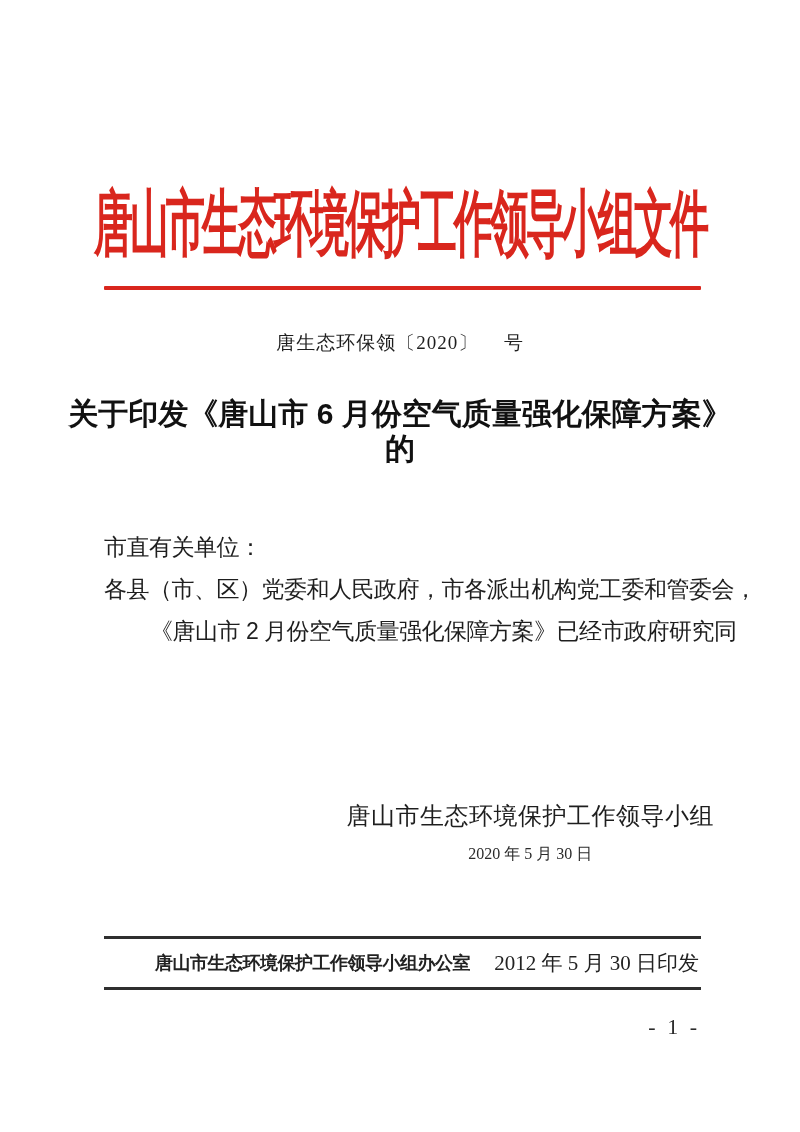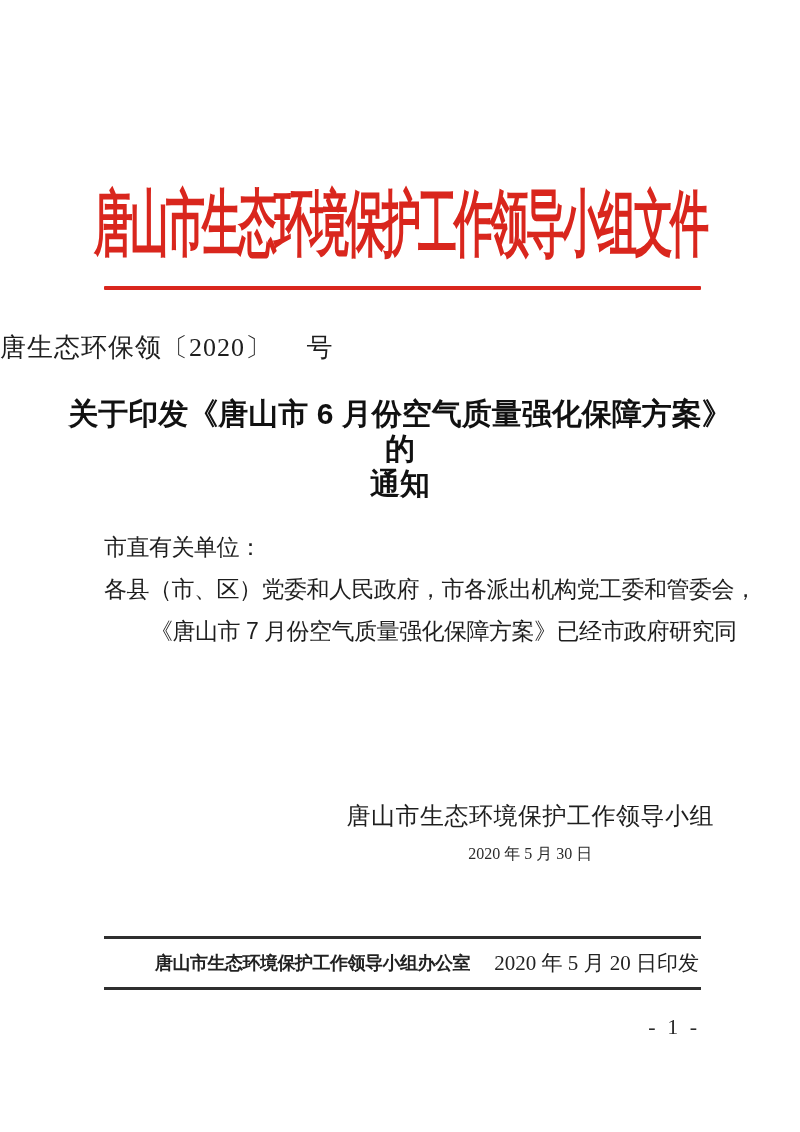--- a/index.html
+++ b/index.html
@@ -17,21 +17,21 @@
     transform: scaleY(1.85); transform-origin: top center;
   }
   .letterhead-divider {
     position: absolute; top: 286px; left: 104px; width: 597px; height: 4px;
     background: var(--accent); border-radius: 1px;
   }
 
   
   .doc-number {
     position: absolute; top: 330px; left: 0; width: 100%;
-    font-size: 26px; letter-spacing: 1px; color: var(--ink);
+    text-align: center; font-size: 19px; letter-spacing: 1px; color: var(--ink);
     font-family: "Liberation Serif", serif;
   }
 
   
   .notice-title {
     position: absolute; top: 396px; left: 60px; width: 680px;
     text-align: center; font-size: 30px; font-weight: 700;
     line-height: 35px; color: #111111; letter-spacing: 0px;
   }
 
@@ -77,34 +77,33 @@
   <div class="letterhead">
     <span class="letterhead-inner">唐山市生态环境保护工作领导小组文件</span>
   </div>
 
   <div class="letterhead-divider"></div>
 
   <div class="doc-number">唐生态环保领〔2020〕　 号</div>
 
   <div class="notice-title">
     <div>关于印发《唐山市 6 月份空气质量强化保障方案》的</div>
-    <div>通知</div>
   </div>
 
   <div class="body-block">
     <div class="body-line">市直有关单位：</div>
     <div class="body-line">各县（市、区）党委和人民政府，市各派出机构党工委和管委会，</div>
-    <div class="body-line indent">《唐山市 7 月份空气质量强化保障方案》已经市政府研究同</div>
+    <div class="body-line indent">《唐山市 2 月份空气质量强化保障方案》已经市政府研究同</div>
   </div>
 
   <div class="signature-block">
     <div class="signature-org">唐山市生态环境保护工作领导小组</div>
     <div class="signature-date">2020 年 5 月 30 日</div>
   </div>
 
   <div class="footer-bar">
     <span class="footer-office">唐山市生态环境保护工作领导小组办公室</span>
-    <span class="footer-print-date">2020 年 5 月 20 日印发</span>
+    <span class="footer-print-date">2012 年 5 月 30 日印发</span>
   </div>
 
   <div class="page-number">- 1 -</div>
 
 </div>
 
 </body></html>

